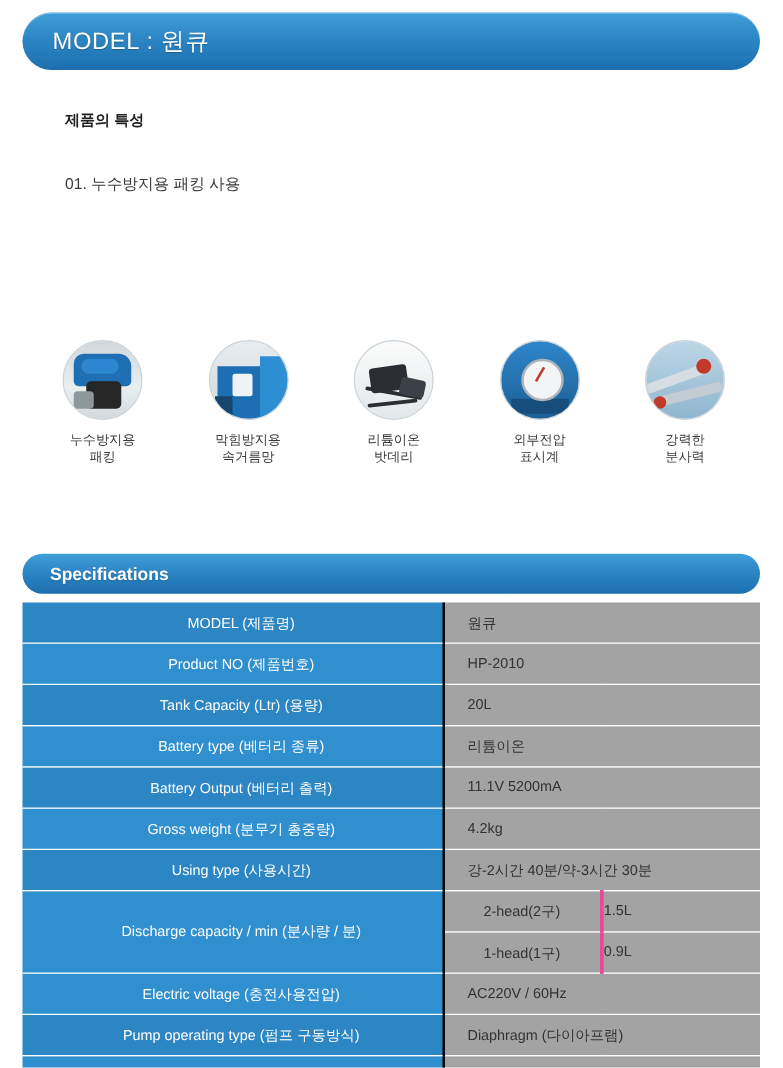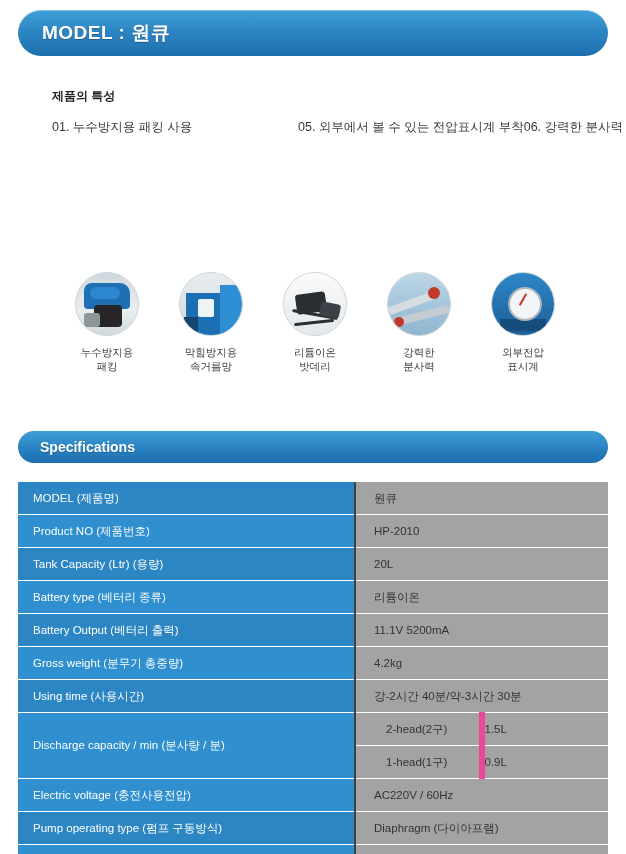--- a/index.html
+++ b/index.html
@@ -25,21 +25,21 @@
     height: 46px;
     border-radius: 23px;
     background: linear-gradient(to bottom, #3f9fd8 0%, #2d86c4 45%, #1d6fae 100%);
     box-shadow: inset 0 1px 0 rgba(255,255,255,0.35);
     display: flex;
     align-items: center;
   }
   .model-bar .model-text {
     color: #ffffff;
     font-size: 19px;
-    font-weight: bold;
+    font-weight: normal;
     letter-spacing: 0.5px;
     margin-left: 24px;
     text-shadow: 0 1px 1px rgba(0,0,0,0.25);
   }
 
   
   .features {
     position: absolute;
     left: 52px;
     top: 88px;
@@ -49,40 +49,41 @@
     font-size: 12px;
     font-weight: bold;
     color: #222;
     margin: 0 0 14px 0;
   }
   .feature-cols {
     display: flex;
   }
   .feature-col {
     display: flex;
-    flex-direction: row;
+    flex-direction: column;
+    margin-top: 20px;
   }
   .feature-col.left { width: 246px; }
   .feature-col.right { width: 290px; }
   .feature-item {
     font-size: 12.5px;
     color: #3a3a3a;
     line-height: 1.35;
     margin-bottom: 12px;
     white-space: nowrap;
   }
 
   
   .icon-row {
     position: absolute;
     left: 30px;
     top: 272px;
     width: 570px;
     display: flex;
-    justify-content: center;
+    justify-content: space-between;
   }
   .icon-cell {
     width: 104px;
     display: flex;
     flex-direction: column;
     align-items: center;
   }
   .icon-circle {
     width: 62px;
     height: 62px;
@@ -129,21 +130,21 @@
 
   .c5-bg { inset: 0; background: linear-gradient(to bottom,#2f86c9 0%,#1b5f96 100%); }
   .c5-gauge { left: 16px; top: 14px; width: 30px; height: 30px; background: #f2f4f5; border: 2px solid #aab4ba; border-radius: 50%; }
   .c5-needle { left: 30px; top: 20px; width: 2px; height: 13px; background: #c0392b; transform: rotate(30deg); }
   .c5-plate { left: 8px; top: 46px; width: 46px; height: 12px; background: #164d7c; }
 
   
   .spec-bar {
     position: absolute;
     left: 18px;
-    top: 431px;
+    top: 443px;
     width: 590px;
     height: 32px;
     border-radius: 16px;
     background: linear-gradient(to bottom, #3f9fd8 0%, #2d86c4 45%, #1d6fae 100%);
     display: flex;
     align-items: center;
   }
   .spec-bar .spec-text {
     color: #ffffff;
     font-size: 14px;
@@ -163,56 +164,53 @@
   }
   .spec-table td {
     height: 30px;
     font-size: 11.5px;
     border-bottom: 1px solid #ffffff;
   }
   .spec-table td.label {
     width: 320px;
     background: #2d86c4;
     color: #ffffff;
-    border-right: 2px solid #404040;
+    text-align: center;
+    border-right: 2px solid #000000;
     padding-left: 15px;
   }
   .spec-table tr:nth-child(even) td.label { background: #2f8fcf; }
   .spec-table td.value {
     background: #a3a3a3;
     color: #333333;
     padding-left: 18px;
     border-bottom: 1px solid #ffffff;
   }
   .spec-table td.value.sub-left {
     text-align: center;
     padding-left: 0;
-    border-right: 6px solid #ec4899;
+    border-right: 3px solid #ec4899;
   }
   .spec-table td.value.sub-right {
     padding-left: 0;
   }
 </style>
 </head>
 <body>
 
 <div class="model-bar">
   <span class="model-text">MODEL :  원큐</span>
 </div>
 
 <div class="features">
   <div class="features-title">제품의 특성</div>
   <div class="feature-cols">
     <div class="feature-col left">
       <div class="feature-item">01. 누수방지용 패킹 사용</div>
     </div>
-    <div class="feature-col right">
-      <div class="feature-item">05. 외부에서 볼 수 있는 전압표시계 부착</div>
-      <div class="feature-item">06. 강력한 분사력</div>
-    </div>
   </div>
 </div>
 
 <div class="icon-row">
 
   <div class="icon-cell">
     <div class="icon-circle">
       <div class="ph c1-bg"></div>
       <div class="ph c1-body"></div>
       <div class="ph c1-body2"></div>
@@ -242,41 +240,41 @@
       <div class="ph c3-cord2"></div>
       <div class="ph c3-brick"></div>
       <div class="ph c3-plug"></div>
     </div>
     <div class="icon-caption">리튬이온
 밧데리</div>
   </div>
 
   <div class="icon-cell">
     <div class="icon-circle">
+      <div class="ph c5-bg"></div>
+      <div class="ph c5-plate"></div>
+      <div class="ph c5-gauge"></div>
+      <div class="ph c5-needle"></div>
+    </div>
+    <div class="icon-caption">외부전압
+표시계</div>
+  </div>
+
+  <div class="icon-cell">
+    <div class="icon-circle">
       <div class="ph c4-bg"></div>
       <div class="ph c4-rod"></div>
       <div class="ph c4-rod2"></div>
       <div class="ph c4-tip"></div>
       <div class="ph c4-tip2"></div>
     </div>
     <div class="icon-caption">강력한
 분사력</div>
   </div>
 
-  <div class="icon-cell">
-    <div class="icon-circle">
-      <div class="ph c5-bg"></div>
-      <div class="ph c5-plate"></div>
-      <div class="ph c5-gauge"></div>
-      <div class="ph c5-needle"></div>
-    </div>
-    <div class="icon-caption">외부전압
-표시계</div>
-  </div>
-
 </div>
 
 <div class="spec-bar">
   <span class="spec-text">Specifications</span>
 </div>
 
 <table class="spec-table">
   <tbody>
     <tr>
       <td class="label">MODEL (제품명)</td>
@@ -296,21 +294,21 @@
     </tr>
     <tr>
       <td class="label">Battery Output (베터리 출력)</td>
       <td class="value" colspan="2">11.1V 5200mA</td>
     </tr>
     <tr>
       <td class="label">Gross weight (분무기 총중량)</td>
       <td class="value" colspan="2">4.2kg</td>
     </tr>
     <tr>
-      <td class="label">Using time (사용시간)</td>
+      <td class="label">Using type (사용시간)</td>
       <td class="value" colspan="2">강-2시간 40분/약-3시간 30분</td>
     </tr>
 
     <tr>
       <td class="label" rowspan="2">Discharge capacity / min (분사량 / 분)</td>
       <td class="value sub-left">2-head(2구)</td>
       <td class="value sub-right">1.5L</td>
     </tr>
     <tr>
       <td class="value sub-left">1-head(1구)</td>

